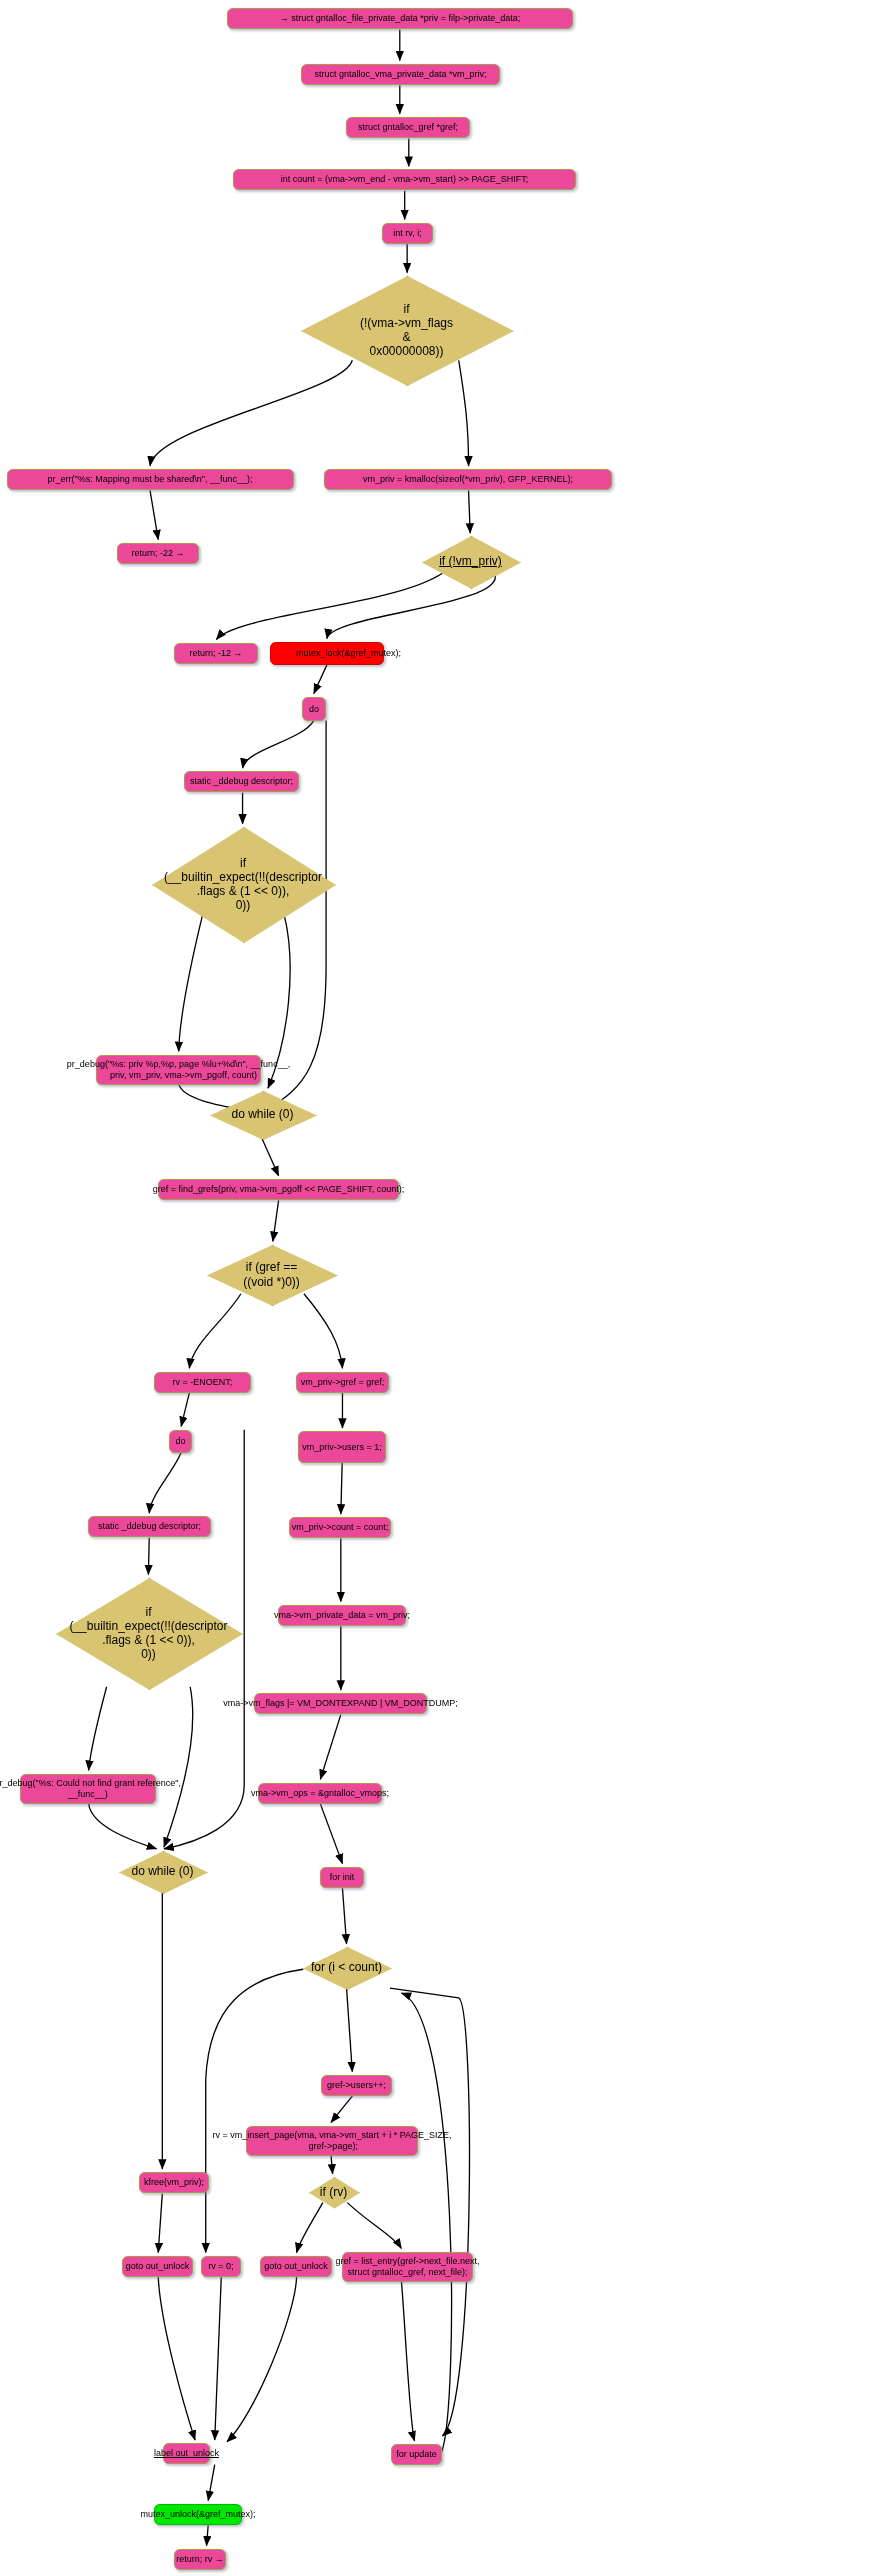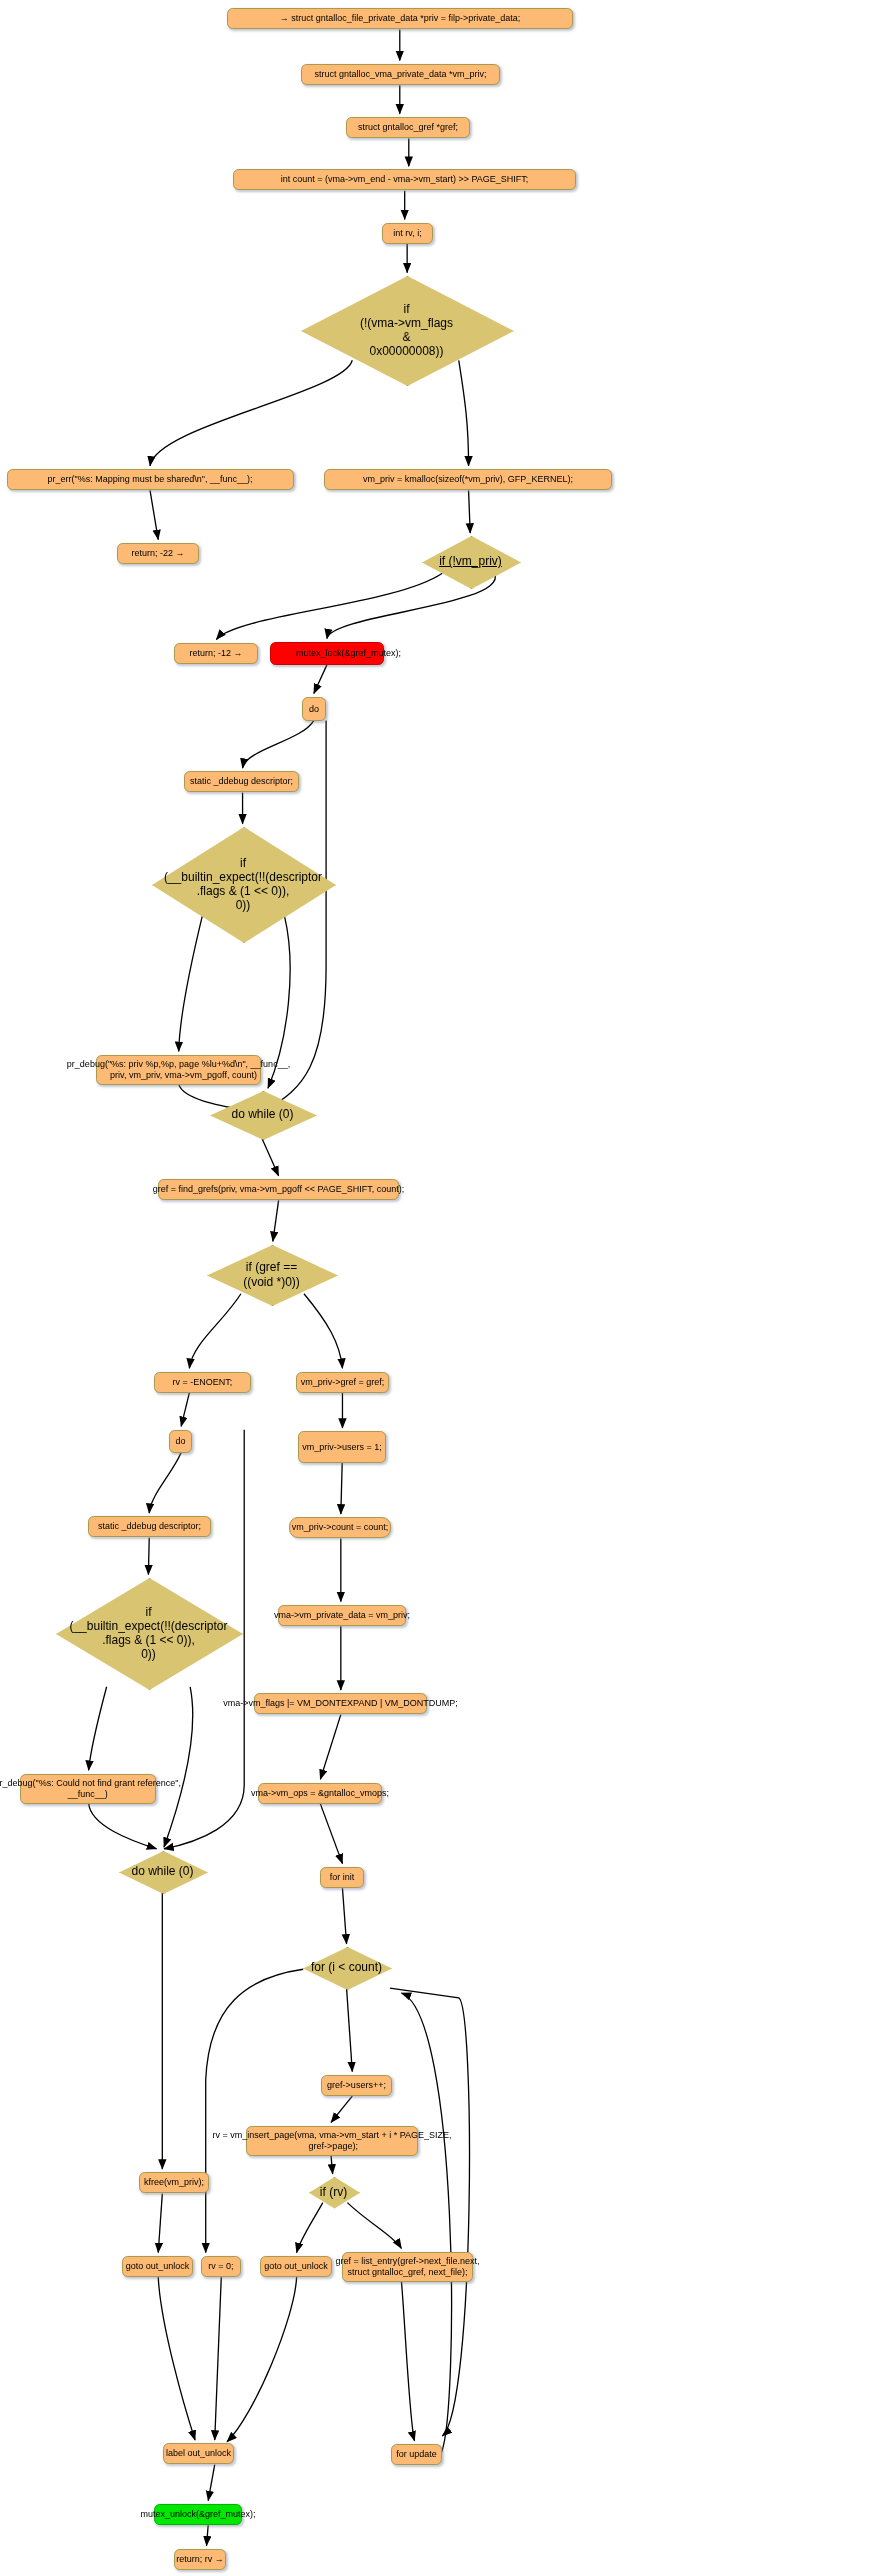--- a/index.html
+++ b/index.html
@@ -2,21 +2,21 @@
 <html style="font-size:13px"><head>
 <meta charset="utf-8">
 <style>
   html,body{margin:0;padding:0;background:#ffffff;}
   body{font-family:"Liberation Sans",sans-serif;}
   #canvas{position:relative;width:897px;height:2576px;background:#fff;overflow:hidden;}
   svg.edges{position:absolute;left:0;top:0;width:897px;height:2576px;pointer-events:none;}
   .node{
     position:absolute;
     box-sizing:border-box;
-    background:#fdba74;
+    background:#ec4899;
     border:0.8px solid #a99a4e;
     border-radius:5.7px;
     color:#000;
     font-size:9px;
     line-height:1.18;
     display:flex;
     align-items:center;
     justify-content:center;
     text-align:center;
     padding:2.5px 4.9px;
@@ -133,21 +133,21 @@
     priv, vm_priv, vma-&gt;vm_pgoff, count)</span></div>
     <div class="diamond" style="left: 210px; top: 1091px; width: 105px; height: 47px;"><div class="dshape"></div><div class="dtext">do while (0)</div></div>
     <div class="node" style="left: 158px; top: 1179px; width: 241px; height: 21px;"><span>gref = find_grefs(priv, vma-&gt;vm_pgoff &lt;&lt; PAGE_SHIFT, count);</span></div>
     <div class="diamond" style="left: 207px; top: 1245px; width: 129px; height: 59px;"><div class="dshape"></div><div class="dtext">if (gref ==
 ((void *)0))</div></div>
     <div class="node" style="left: 154px; top: 1372px; width: 97px; height: 21px;"><span>rv = -ENOENT;</span></div>
     <div class="node" style="left: 296px; top: 1372px; width: 93px; height: 21px;"><span>vm_priv-&gt;gref = gref;</span></div>
     <div class="node" style="left: 169px; top: 1430px; width: 23px; height: 23px;"><span>do</span></div>
     <div class="node" style="left: 298px; top: 1431px; width: 88px; height: 32px;"><span>vm_priv-&gt;users = 1;</span></div>
     <div class="node" style="left: 88px; top: 1516px; width: 123px; height: 21px;"><span>static _ddebug descriptor;</span></div>
-    <div class="node" style="left: 289px; top: 1517px; width: 102px; height: 21px; border-radius: 9px;"><span>vm_priv-&gt;count = count;</span></div>
+    <div class="node" style="left: 289px; top: 1517px; width: 102px; height: 21px;"><span>vm_priv-&gt;count = count;</span></div>
     <div class="diamond" style="left: 56px; top: 1578px; width: 185px; height: 110px;"><div class="dshape"></div><div class="dtext">if
 (__builtin_expect(!!(descriptor
 .flags &amp; (1 &lt;&lt; 0)),
 0))</div></div>
     <div class="node" style="left: 278px; top: 1605px; width: 128px; height: 21px;"><span>vma-&gt;vm_private_data = vm_priv;</span></div>
     <div class="node" style="left: 19.7px; top: 1774px; width: 136px; height: 29.5px;"><span>pr_debug("%s: Could not find grant reference",
 __func__)</span></div>
     <div class="node" style="left: 254px; top: 1693px; width: 173px; height: 21px;"><span>vma-&gt;vm_flags |= VM_DONTEXPAND | VM_DONTDUMP;</span></div>
     <div class="diamond" style="left: 119px; top: 1851px; width: 87px; height: 41px;"><div class="dshape"></div><div class="dtext">do while (0)</div></div>
     <div class="node" style="left: 258px; top: 1783px; width: 124px; height: 21px;"><span>vma-&gt;vm_ops = &amp;gntalloc_vmops;</span></div>
@@ -156,18 +156,18 @@
     <div class="node" style="left: 321px; top: 2075px; width: 71px; height: 21px;"><span>gref-&gt;users++;</span></div>
     <div class="node" style="left: 246px; top: 2126px; width: 172px; height: 29.5px;"><span>rv = vm_insert_page(vma, vma-&gt;vm_start + i * PAGE_SIZE,
  gref-&gt;page);</span></div>
     <div class="node" style="left: 139px; top: 2172px; width: 70px; height: 21px;"><span>kfree(vm_priv);</span></div>
     <div class="diamond" style="left: 309px; top: 2177px; width: 49px; height: 29.5px;"><div class="dshape"></div><div class="dtext">if (rv)</div></div>
     <div class="node" style="left: 122px; top: 2256px; width: 71px; height: 21px;"><span>goto out_unlock</span></div>
     <div class="node" style="left: 201px; top: 2256px; width: 40px; height: 21px;"><span>rv = 0;</span></div>
     <div class="node" style="left: 260px; top: 2256px; width: 72px; height: 21px;"><span>goto out_unlock</span></div>
     <div class="node" style="left: 342px; top: 2252px; width: 131px; height: 29.5px;"><span>gref = list_entry(gref-&gt;next_file.next,
 struct gntalloc_gref, next_file);</span></div>
-    <div class="node" style="left: 163px; top: 2443px; width: 71px; height: 21px;"><span>label out_unlock</span></div>
+    <div class="node" style="left: 163px; top: 2443px; width: 47px; height: 21px; text-decoration: underline;"><span>label out_unlock</span></div>
     <div class="node" style="left: 391px; top: 2444px; width: 51px; height: 21px;"><span>for update</span></div>
     <div class="node green" style="left: 154px; top: 2504px; width: 88px; height: 21px;"><span>mutex_unlock(&amp;gref_mutex);</span></div>
     <div class="node" style="left: 174px; top: 2549px; width: 52px; height: 21px;"><span>return; rv →</span></div>
   </div>
 
 
 </body></html>

